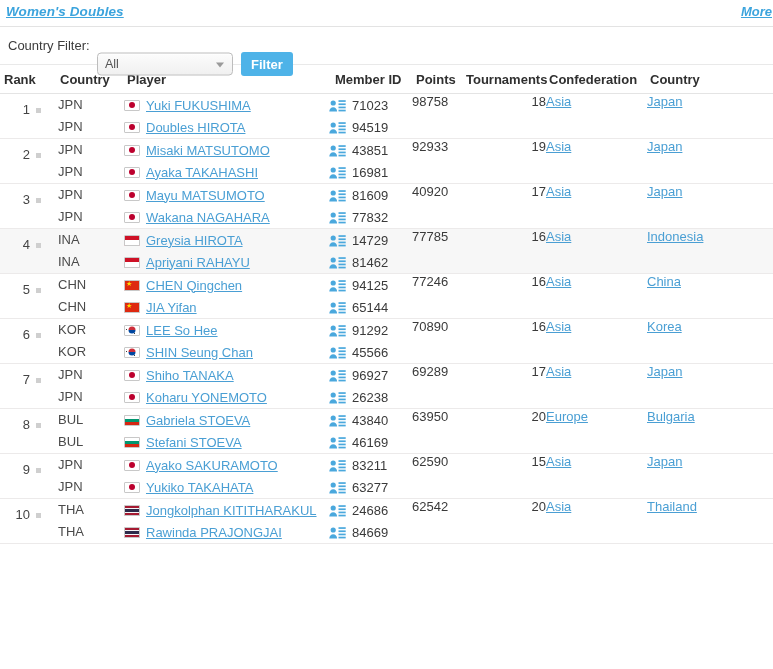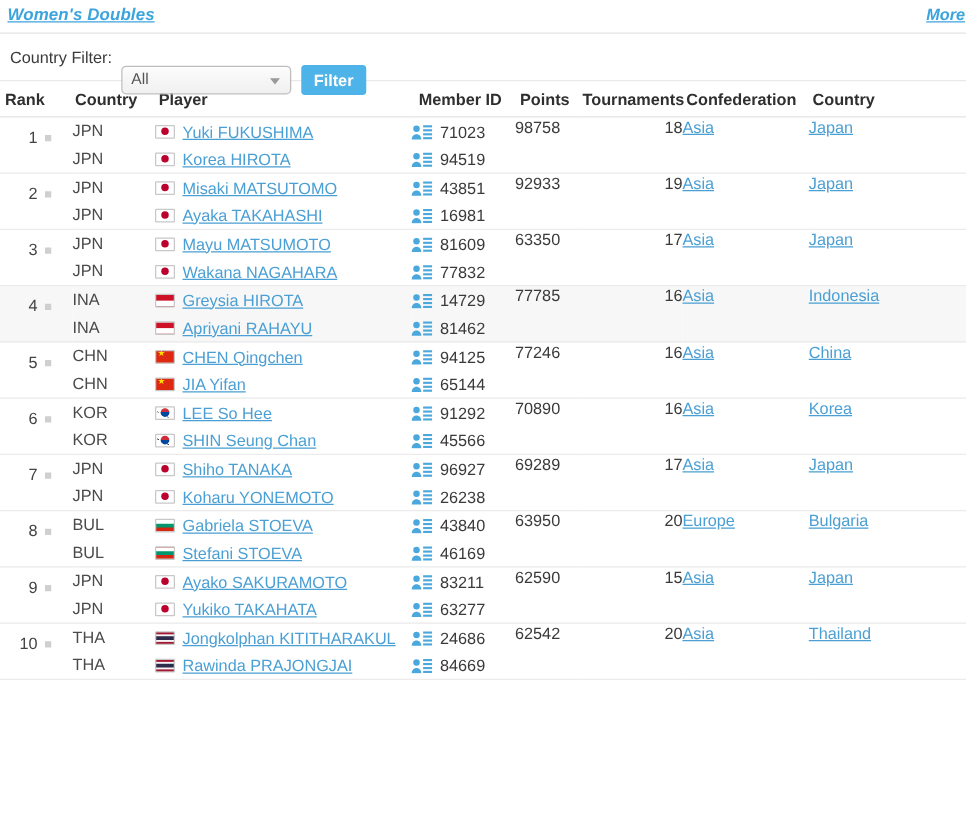--- a/index.html
+++ b/index.html
@@ -256,21 +256,21 @@
           <div class="line ctry-code">JPN</div>
           <div class="line ctry-code">JPN</div>
         </td>
         <td class="c-player two-line">
           <div class="pl-line">
             <span class="flag flag-jpn"></span>
             <a href="#" class="player-name">Yuki FUKUSHIMA</a>
           </div>
           <div class="pl-line">
             <span class="flag flag-jpn"></span>
-            <a href="#" class="player-name">Korea HIROTA</a>
+            <a href="#" class="player-name">Doubles HIROTA</a>
           </div>
         </td>
         <td class="c-mid two-line">
           <div class="mid-line">
             <span class="idicon"><svg viewBox="0 0 17 13" width="17" height="13">
                 <circle cx="4.2" cy="4" r="2.6" fill="#4aa8dd"></circle>
                 <path d="M0.3 12.6c0-2.6 1.8-4.3 3.9-4.3s3.9 1.7 3.9 4.3z" fill="#4aa8dd"></path>
                 <rect x="9.5" y="1.2" width="7.2" height="1.7" fill="#4aa8dd"></rect>
                 <rect x="9.5" y="4.4" width="7.2" height="1.7" fill="#4aa8dd"></rect>
                 <rect x="9.5" y="7.6" width="7.2" height="1.7" fill="#4aa8dd"></rect>
@@ -383,21 +383,21 @@
                 <circle cx="4.2" cy="4" r="2.6" fill="#4aa8dd"></circle>
                 <path d="M0.3 12.6c0-2.6 1.8-4.3 3.9-4.3s3.9 1.7 3.9 4.3z" fill="#4aa8dd"></path>
                 <rect x="9.5" y="1.2" width="7.2" height="1.7" fill="#4aa8dd"></rect>
                 <rect x="9.5" y="4.4" width="7.2" height="1.7" fill="#4aa8dd"></rect>
                 <rect x="9.5" y="7.6" width="7.2" height="1.7" fill="#4aa8dd"></rect>
                 <rect x="9.5" y="10.7" width="7.2" height="1.7" fill="#4aa8dd"></rect>
               </svg></span>
             <span class="mid-num">77832</span>
           </div>
         </td>
-        <td class="c-pts cell-pad"><span class="pts">63350</span></td>
+        <td class="c-pts cell-pad"><span class="pts">40920</span></td>
         <td class="c-trn trn-cell"><span>17</span></td>
         <td class="c-conf cell-pad"><a href="#" class="lnk">Asia</a></td>
         <td class="c-ctry2 cell-pad"><a href="#" class="lnk">Japan</a></td>
       </tr>
       <tr class="rank-row alt">
         <td class="c-rank">
           <div class="rank-box">
             <span class="rank-num">4</span>
             <span class="rank-mark"></span>
           </div>

